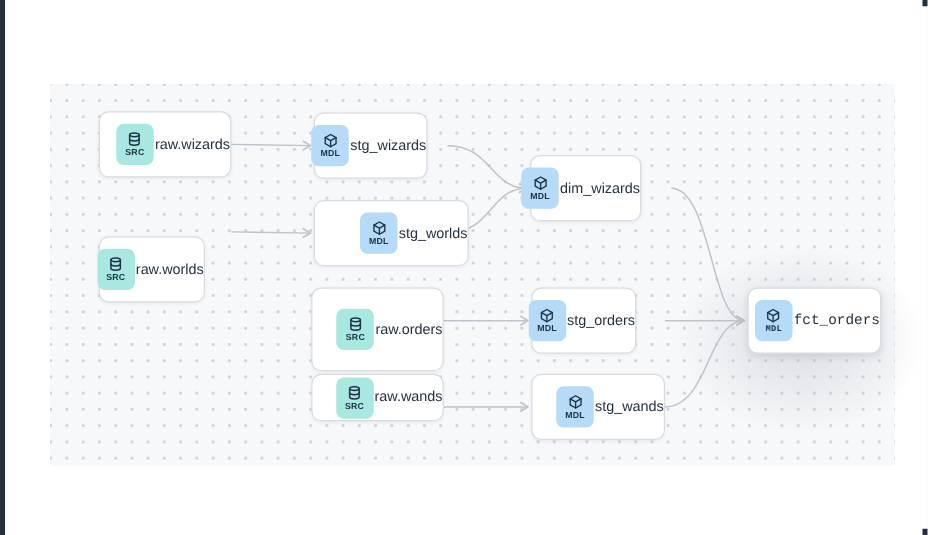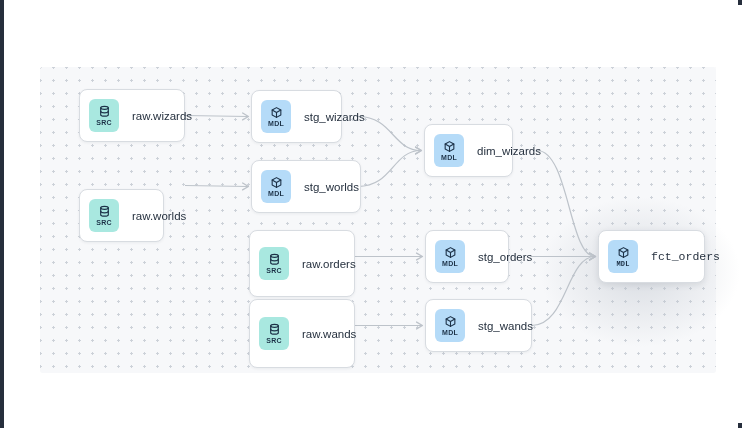--- a/index.html
+++ b/index.html
@@ -21,24 +21,24 @@
     border-radius:3px;
   }
   .glow{
     position:absolute;pointer-events:none;
     background:radial-gradient(closest-side, rgba(188,194,203,.50), rgba(188,194,203,0));
   }
   svg.edges{position:absolute;left:0;top:0;width:742px;height:428px;pointer-events:none;}
   svg.edges path.edge{fill:none;stroke:var(--edge-color,#bdc3ca);stroke-width:1.2;}
   .node{
     position:absolute;height:53px;box-sizing:border-box;
-    display:flex;align-items:center;gap:13px;padding-left:9px;
+    display:flex;align-items:center;gap:1px;padding-left:9px;
     background:#ffffff;border:1px solid #d8dce1;border-radius:8px;
     box-shadow:0 1px 3px rgba(25,35,50,.06);
-    white-space:nowrap;cursor:pointer;
+    white-space:nowrap;cursor:pointer;justify-content:flex-end;
   }
   .node.highlight{box-shadow:0 2px 6px rgba(25,35,50,.10);font-family:Liberation Mono, monospace;}
   .badge{
     width:30px;height:33px;border-radius:6px;flex:0 0 auto;
     display:flex;flex-direction:column;align-items:center;justify-content:center;
     color:var(--badge-text,#1c3147);
   }
   .badge.src{background:var(--src-bg,#a9e8e0);}
   .badge.mdl{background:var(--mdl-bg,#b5dbf8);}
   .badge .bicon{display:block;width:13px;height:13px;line-height:0;}
@@ -106,21 +106,21 @@
           <span class="bicon">
             <svg viewBox="0 0 24 24" fill="none" stroke="currentColor" stroke-width="2" stroke-linecap="round" stroke-linejoin="round">
               <path d="M12 3l8 4.5v9L12 21l-8-4.5v-9L12 3z"></path>
               <path d="M12 12l8-4.5M12 12L4 7.5M12 12v9"></path>
             </svg>
           </span>
           <span class="blabel">MDL</span>
         </div>
         <span class="nlabel">stg_wizards</span>
       </div>
-      <div class="node" style="left: 251px; top: 160px; width: 110px; height: 53px;">
+      <div class="node" style="left: 251px; top: 160px; width: 124px; height: 53px;">
         <div class="badge mdl">
           <span class="bicon">
             <svg viewBox="0 0 24 24" fill="none" stroke="currentColor" stroke-width="2" stroke-linecap="round" stroke-linejoin="round">
               <path d="M12 3l8 4.5v9L12 21l-8-4.5v-9L12 3z"></path>
               <path d="M12 12l8-4.5M12 12L4 7.5M12 12v9"></path>
             </svg>
           </span>
           <span class="blabel">MDL</span>
         </div>
         <span class="nlabel">stg_worlds</span>
@@ -131,21 +131,21 @@
             <svg viewBox="0 0 24 24" fill="none" stroke="currentColor" stroke-width="2.2" stroke-linecap="round" stroke-linejoin="round">
               <ellipse cx="12" cy="5.3" rx="7" ry="2.8"></ellipse>
               <path d="M5 5.3v6.3c0 1.55 3.13 2.8 7 2.8s7-1.25 7-2.8V5.3"></path>
               <path d="M5 11.6v6.3c0 1.55 3.13 2.8 7 2.8s7-1.25 7-2.8v-6.3"></path>
             </svg>
           </span>
           <span class="blabel">SRC</span>
         </div>
         <span class="nlabel">raw.orders</span>
       </div>
-      <div class="node" style="left: 249px; top: 299px; width: 106px; height: 69px;">
+      <div class="node" style="left: 249px; top: 299px; width: 106px; height: 38px;">
         <div class="badge src">
           <span class="bicon">
             <svg viewBox="0 0 24 24" fill="none" stroke="currentColor" stroke-width="2.2" stroke-linecap="round" stroke-linejoin="round">
               <ellipse cx="12" cy="5.3" rx="7" ry="2.8"></ellipse>
               <path d="M5 5.3v6.3c0 1.55 3.13 2.8 7 2.8s7-1.25 7-2.8V5.3"></path>
               <path d="M5 11.6v6.3c0 1.55 3.13 2.8 7 2.8s7-1.25 7-2.8v-6.3"></path>
             </svg>
           </span>
           <span class="blabel">SRC</span>
         </div>

